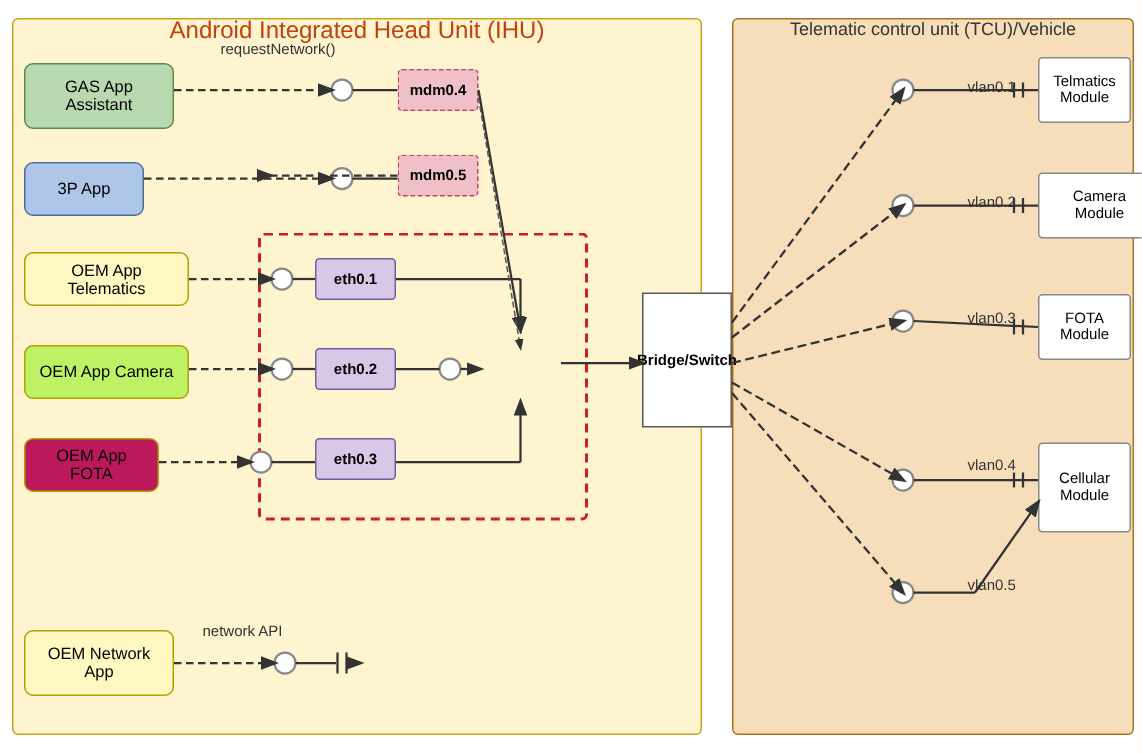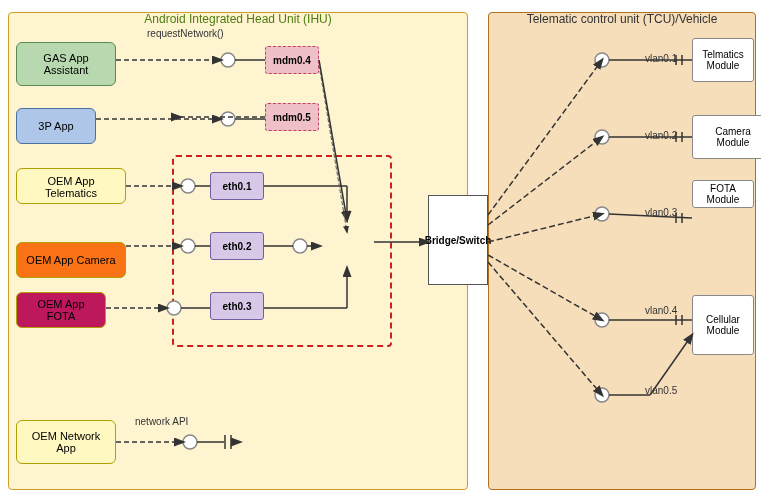--- a/index.html
+++ b/index.html
@@ -30,22 +30,22 @@
       border: 1.5px solid #cca020;
       border-radius: 4px;
     }
 
     .ihu-title {
       position: absolute;
       top: -1px;
       left: 50%;
       transform: translateX(-50%);
       background: transparent;
-      font-size: 12px;
-      color: #4d7c0f;
+      font-size: 16px;
+      color: #c2410c;
       white-space: nowrap;
     }
 
     
     .tcu-panel {
       position: absolute;
       left: 488px;
       top: 12px;
       width: 268px;
       height: 478px;
@@ -94,23 +94,23 @@
 
     .app-oem-telematics {
       left: 16px; top: 168px;
       width: 110px; height: 36px;
       background: #fff8c0;
       border: 1.5px solid #b0a000;
       align-items: flex-end;
     }
 
     .app-oem-camera {
-      left: 16px; top: 242px;
+      left: 16px; top: 230px;
       width: 110px; height: 36px;
-      background: #f97316;
+      background: #bef264;
       border: 1.5px solid #b0a000;
     }
 
     .app-oem-fota {
       left: 16px; top: 292px;
       width: 90px; height: 36px;
       background: #be185d;
       border: 1.5px solid #b0a000;
     }
 
@@ -285,21 +285,21 @@
   <div class="module-box" style="left: 692px; top: 38px; width: 62px; height: 44px;">
     <span style="white-space:pre-line">Telmatics
 Module</span>
   </div>
 
   <div class="module-box" style="left: 692px; top: 115px; width: 82px; height: 44px;">
     <span style="white-space:pre-line">Camera
 Module</span>
   </div>
 
-  <div class="module-box" style="left: 692px; top: 180px; width: 62px; height: 28px;">
+  <div class="module-box" style="left: 692px; top: 196px; width: 62px; height: 44px;">
     <span style="white-space:pre-line">FOTA
 Module</span>
   </div>
 
   <div class="module-box" style="left: 692px; top: 295px; width: 62px; height: 60px;">
     <span style="white-space:pre-line">Cellular
 Module</span>
   </div>
 
   <div class="label" style="left: 630px; top: 53px;">vlan0.1</div>

